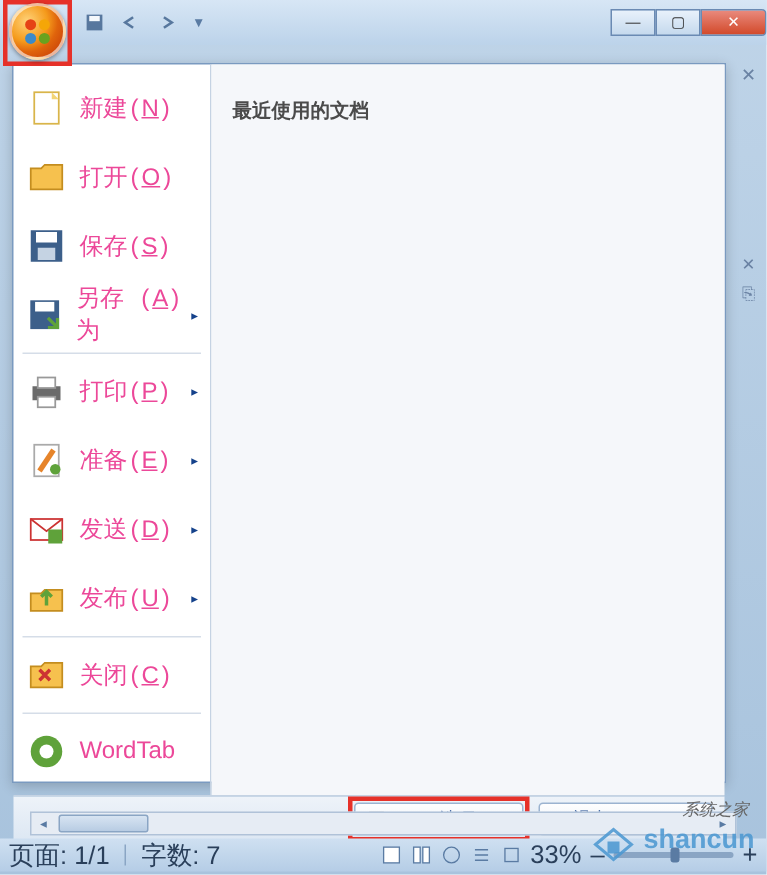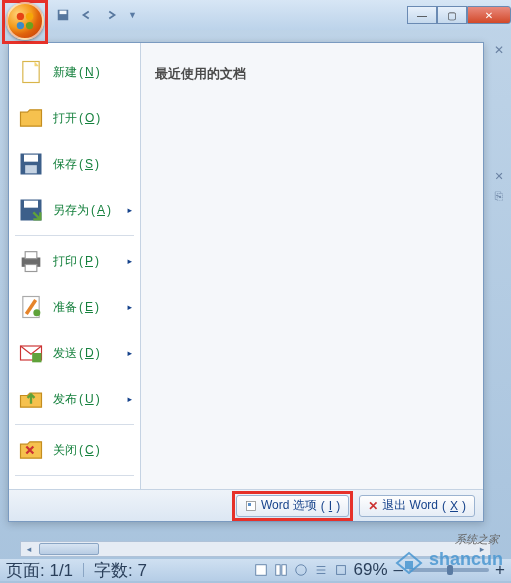--- a/index.html
+++ b/index.html
@@ -15,21 +15,21 @@
 .title-text { margin-left: 20px; white-space: nowrap; overflow: hidden; text-overflow: ellipsis; flex: 1; }
 .winbtns { display: flex; margin-left: auto; }
 .winbtn { width: 30px; height: 18px; border: 1px solid #6a8ab3; background: linear-gradient(#e8f1fb,#c5d9ed); display: flex; align-items: center; justify-content: center; font-size: 10px; }
 .winbtn.close { width: 44px; background: linear-gradient(#e98a7d,#d2492a); color: #fff; border-radius: 0 3px 3px 0; }
 
 .menu-panel { position: absolute; top: 42px; left: 8px; width: 476px; height: 480px; background: #fff; border: 1px solid #7a9ac0; box-shadow: 0 2px 8px rgba(0,0,0,.2); display: flex; flex-direction: column; }
 .menu-body { flex: 1; display: flex; }
 .menu-left { width: 132px; border-right: 1px solid #c5d3e3; padding: 6px 0; }
 .menu-item { height: 46px; display: flex; align-items: center; gap: 8px; padding: 0 8px; cursor: pointer; }
 .menu-icon { width: 28px; height: 28px; display: flex; align-items: center; justify-content: center; }
-.menu-label { font-size: 12px; color: #15803d; display: flex; align-items: baseline; gap: 2px; }
+.menu-label { font-size: 16px; color: #ec4899; display: flex; align-items: baseline; gap: 2px; }
 .menu-label u { text-decoration: underline; }
 .menu-arrow { margin-left: auto; font-size: 9px; color: #15428b; }
 .sep { height: 1px; background: #d5dde8; margin: 2px 6px; }
 
 .menu-right { flex: 1; padding: 22px 14px; background: #f5f7fa; }
 .recent-hdr { font-size: 13px; font-weight: bold; color: #4b4b4b; }
 
 .menu-footer { height: 32px; border-top: 1px solid #c5d3e3; background: linear-gradient(#eef3f9,#dce7f3); display: flex; align-items: center; justify-content: flex-end; gap: 6px; padding: 0 8px; }
 .foot-btn { height: 22px; padding: 0 8px; border: 1px solid #9bb3d0; background: linear-gradient(#fefefe,#e6edf6); border-radius: 3px; font-size: 12px; color: #15428b; display: flex; align-items: center; gap: 4px; cursor: pointer; }
 .hl-footer { border: 3px solid #e63129; padding: 1px; }
@@ -190,20 +190,31 @@
         <div class="menu-icon">
             <svg viewBox="0 0 24 24">
               <path d="M3 7 L9 7 L11 5 L21 5 L21 19 L3 19 Z" fill="#f6c14e" stroke="#c48d1f"></path>
               <path d="M8 9 L14 15 M14 9 L8 15" stroke="#c33" stroke-width="2"></path>
             </svg>
           </div>
         <div class="menu-label"><span>关闭</span>(<u>C</u>)</div>
       </div>
       <div class="sep"></div>
 
+      <div class="menu-item">
+        <div class="menu-icon">
+            <svg viewBox="0 0 24 24">
+              <circle cx="12" cy="12" r="9" fill="#5fa23a"></circle>
+              <circle cx="12" cy="12" r="4" fill="#fff"></circle>
+            </svg>
+          </div>
+        <div class="menu-label">
+            <span>WordTab</span>
+          </div>
+      </div>
 
     </div>
     <div class="menu-right">
       <div class="recent-hdr">最近使用的文档</div>
     </div>
   </div>
   <div class="menu-footer">
     <div class="hl-footer">
       <div class="foot-btn">
         <svg width="12" height="12" viewBox="0 0 16 16">
@@ -240,21 +251,21 @@
       </svg>
     <svg width="14" height="14" viewBox="0 0 16 16">
         <circle cx="8" cy="8" r="6" fill="none" stroke="#5a7ba3"></circle>
       </svg>
     <svg width="14" height="14" viewBox="0 0 16 16">
         <path d="M3 4h10M3 8h10M3 12h10" stroke="#5a7ba3"></path>
       </svg>
     <svg width="14" height="14" viewBox="0 0 16 16">
         <rect x="3" y="3" width="10" height="10" fill="none" stroke="#5a7ba3"></rect>
       </svg>
-    <span>69%</span>
+    <span>33%</span>
     <span style="cursor:pointer">–</span>
     <div class="slider"></div>
     <span style="cursor:pointer">+</span>
   </div>
 </div>
 
 <div class="wm2">系统之家</div>
 <div class="watermark">
   <svg viewBox="0 0 32 32">
       <path d="M4 20 L16 10 L28 20 L16 30 Z" fill="none" stroke="#4a97d1" stroke-width="2"></path>

